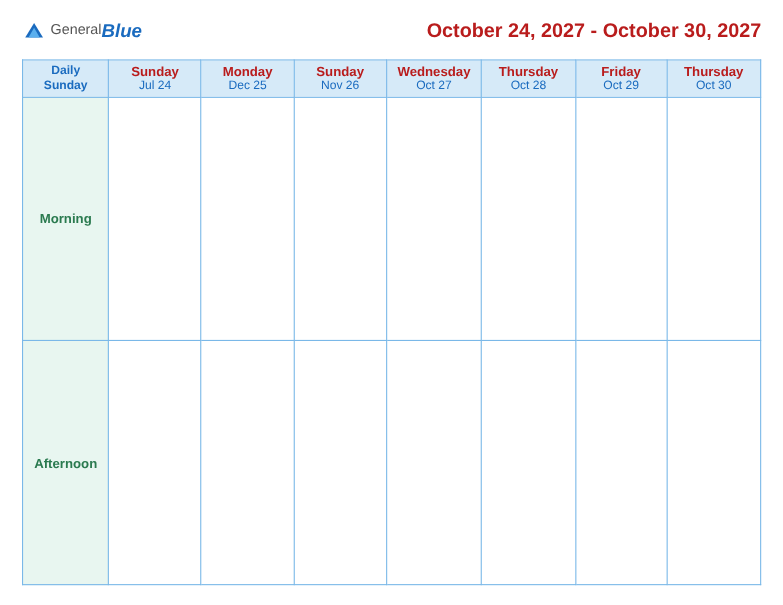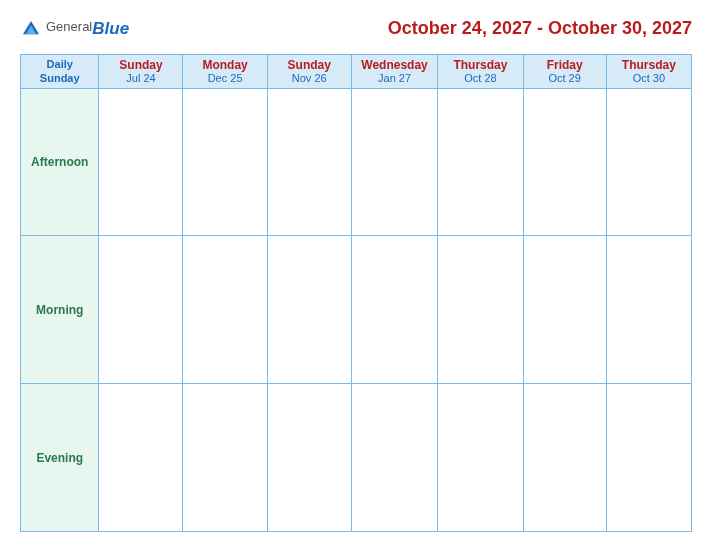--- a/index.html
+++ b/index.html
@@ -169,59 +169,49 @@
       <th>
         <div class="col-header-day">Monday</div>
         <div class="col-header-date">Dec 25</div>
       </th>
       <th>
         <div class="col-header-day">Sunday</div>
         <div class="col-header-date">Nov 26</div>
       </th>
       <th>
         <div class="col-header-day">Wednesday</div>
-        <div class="col-header-date">Jan 27</div>
+        <div class="col-header-date">Oct 27</div>
       </th>
       <th>
         <div class="col-header-day">Thursday</div>
         <div class="col-header-date">Oct 28</div>
       </th>
       <th>
         <div class="col-header-day">Friday</div>
         <div class="col-header-date">Oct 29</div>
       </th>
       <th>
         <div class="col-header-day">Thursday</div>
         <div class="col-header-date">Oct 30</div>
       </th>
     </tr>
   </thead>
   <tbody>
     <tr>
-      <td class="row-label">Afternoon</td>
+      <td class="row-label">Morning</td>
       <td class="day-cell"></td>
       <td class="day-cell"></td>
       <td class="day-cell"></td>
       <td class="day-cell"></td>
       <td class="day-cell"></td>
       <td class="day-cell"></td>
       <td class="day-cell"></td>
     </tr>
     <tr>
-      <td class="row-label">Morning</td>
-      <td class="day-cell"></td>
-      <td class="day-cell"></td>
-      <td class="day-cell"></td>
-      <td class="day-cell"></td>
-      <td class="day-cell"></td>
-      <td class="day-cell"></td>
-      <td class="day-cell"></td>
-    </tr>
-    <tr>
-      <td class="row-label">Evening</td>
+      <td class="row-label">Afternoon</td>
       <td class="day-cell"></td>
       <td class="day-cell"></td>
       <td class="day-cell"></td>
       <td class="day-cell"></td>
       <td class="day-cell"></td>
       <td class="day-cell"></td>
       <td class="day-cell"></td>
     </tr>
   </tbody>
 </table>

